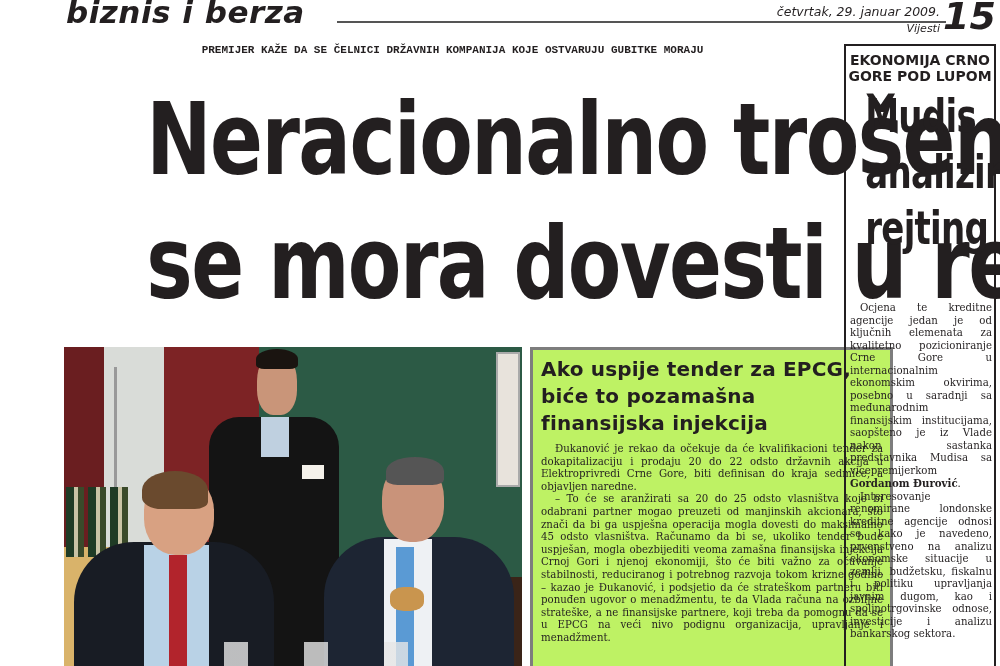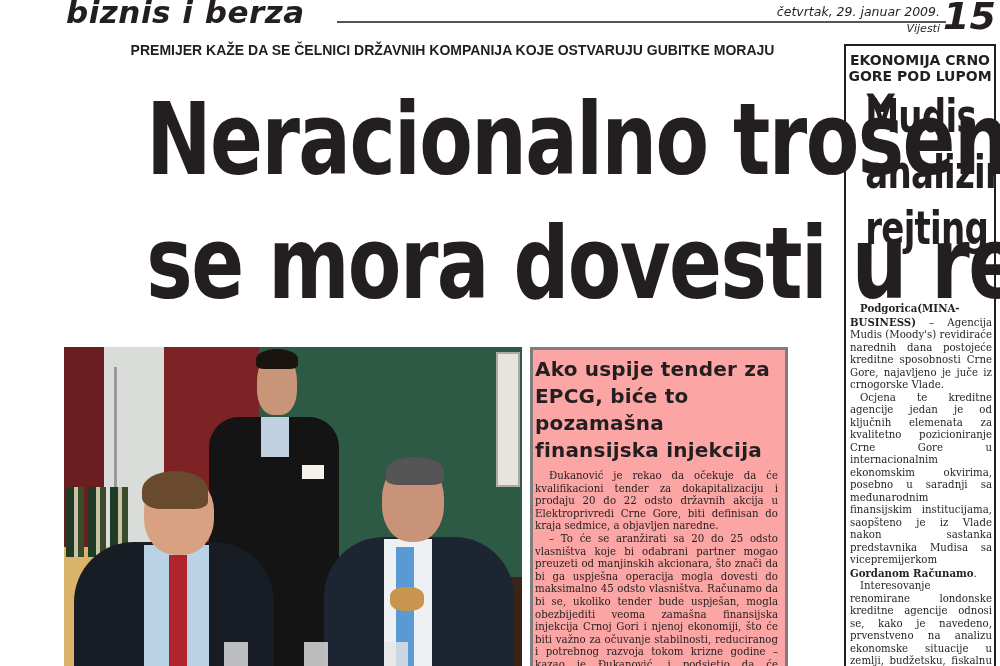--- a/index.html
+++ b/index.html
@@ -23,21 +23,21 @@
       font-family: "DejaVu Sans", sans-serif; font-style: italic; font-size: 11px; color: #231f20;
     }
     .page-num {
       position: absolute; right: 4px; top: -6px;
       font-family: "DejaVu Sans", sans-serif; font-weight: bold; font-style: italic;
       font-size: 38px; color: #231f20;
     }
 
     .kicker {
       position: absolute; left: 60px; top: 41px; width: 785px; text-align: center;
-      font-family: Liberation Sans, sans-serif; font-weight: bold; font-size: 14px; line-height: 18px;
+      font-family: Liberation Mono, monospace; font-weight: bold; font-size: 11px; line-height: 18px;
       color: #231f20;
     }
     .headline {
       position: absolute; left: 60px; top: 78px; width: 785px; text-align: center;
       font-family: "DejaVu Sans", sans-serif; font-weight: bold;
       font-size: 100px; line-height: 124px; letter-spacing: -2px;
       transform: scaleX(0.78); transform-origin: center top;
       white-space: nowrap;
     }
     .headline span { display: block; }
@@ -68,22 +68,22 @@
     .photo .left-man-hair { position: absolute; left: 78px; top: 124px; width: 66px; height: 38px; background: #6a4a2e; border-radius: 50% 50% 20% 30%; }
     .photo .right-man-body { position: absolute; left: 260px; top: 190px; width: 190px; height: 129px; background: #1d2533; border-radius: 60px 60px 0 0; }
     .photo .right-man-shirt { position: absolute; left: 320px; top: 192px; width: 48px; height: 127px; background: #eef1f4; }
     .photo .right-man-tie { position: absolute; left: 332px; top: 200px; width: 18px; height: 119px; background: #5a9ad4; }
     .photo .right-man-head { position: absolute; left: 318px; top: 115px; width: 62px; height: 80px; background: #c9937a; border-radius: 45%; }
     .photo .right-man-hair { position: absolute; left: 322px; top: 110px; width: 58px; height: 28px; background: #555; border-radius: 50% 50% 20% 20%; }
     .photo .sandwich { position: absolute; left: 326px; top: 240px; width: 34px; height: 24px; background: #c9954e; border-radius: 40%; }
     .photo .glasses { position: absolute; left: 160px; top: 295px; width: 200px; height: 24px;
       background: repeating-linear-gradient(90deg, rgba(230,230,230,0.8) 0 24px, transparent 24px 80px); }
     .callout-box {
-      position: absolute; left: 530px; top: 347px; width: 258px; height: 319px;
-      background: #fca5a5; border: 3px solid #7d7d7d; border-bottom: none; padding: 6px 7px 0 2px;
+      position: absolute; left: 530px; top: 347px; width: 363px; height: 319px;
+      background: #bef264; border: 3px solid #7d7d7d; border-bottom: none; padding: 6px 7px 0 8px;
     }
     .callout-title {
       font-family: "DejaVu Sans", sans-serif; font-weight: bold; font-size: 20px; line-height: 27px;
       color: #231f20; letter-spacing: 0.2px;
     }
     .callout-body {
       margin-top: 6px;
       font-family: "DejaVu Serif", serif; font-size: 10.2px; line-height: 12.6px; color: #231f20;
       text-align: justify;
     }
@@ -168,18 +168,17 @@
 </div>
 
 <div class="right-box">
   <div class="rb-kicker">EKONOMIJA CRNO GORE POD LUPOM</div>
   <div class="rb-headline">
     <div>Mudis</div>
     <div>analizira</div>
     <div>rejting</div>
   </div>
   <div class="rb-body">
-    <p style="text-indent:10px"><span class="dateline">Podgorica(MINA-BUSINESS)</span><span> – Agencija Mudis (Moody's) revidiraće narednih dana postojeće kreditne sposobnosti Crne Gore, najavljeno je juče iz crnogorske Vlade.</span></p>
-    <p><span>Ocjena te kreditne agencije jedan je od ključnih elemenata za kvalitetno pozicioniranje Crne Gore u internacionalnim ekonomskim okvirima, posebno u saradnji sa međunarodnim finansijskim institucijama, saopšteno je iz Vlade nakon sastanka predstavnika Mudisa sa vicepremijerkom </span><b>Gordanom Računamo</b><span>.</span></p>
+    <p><span>Ocjena te kreditne agencije jedan je od ključnih elemenata za kvalitetno pozicioniranje Crne Gore u internacionalnim ekonomskim okvirima, posebno u saradnji sa međunarodnim finansijskim institucijama, saopšteno je iz Vlade nakon sastanka predstavnika Mudisa sa vicepremijerkom </span><b>Gordanom Đurović</b><span>.</span></p>
     <p>Interesovanje renomirane londonske kreditne agencije odnosi se, kako je navedeno, prvenstveno na analizu ekonomske situacije u zemlji, budžetsku, fiskalnu i politiku upravljanja javnim dugom, kao i spoljnotrgovinske odnose, investicije i analizu bankarskog sektora.</p>
 
   </div>
 </div>
 
 </body></html>

